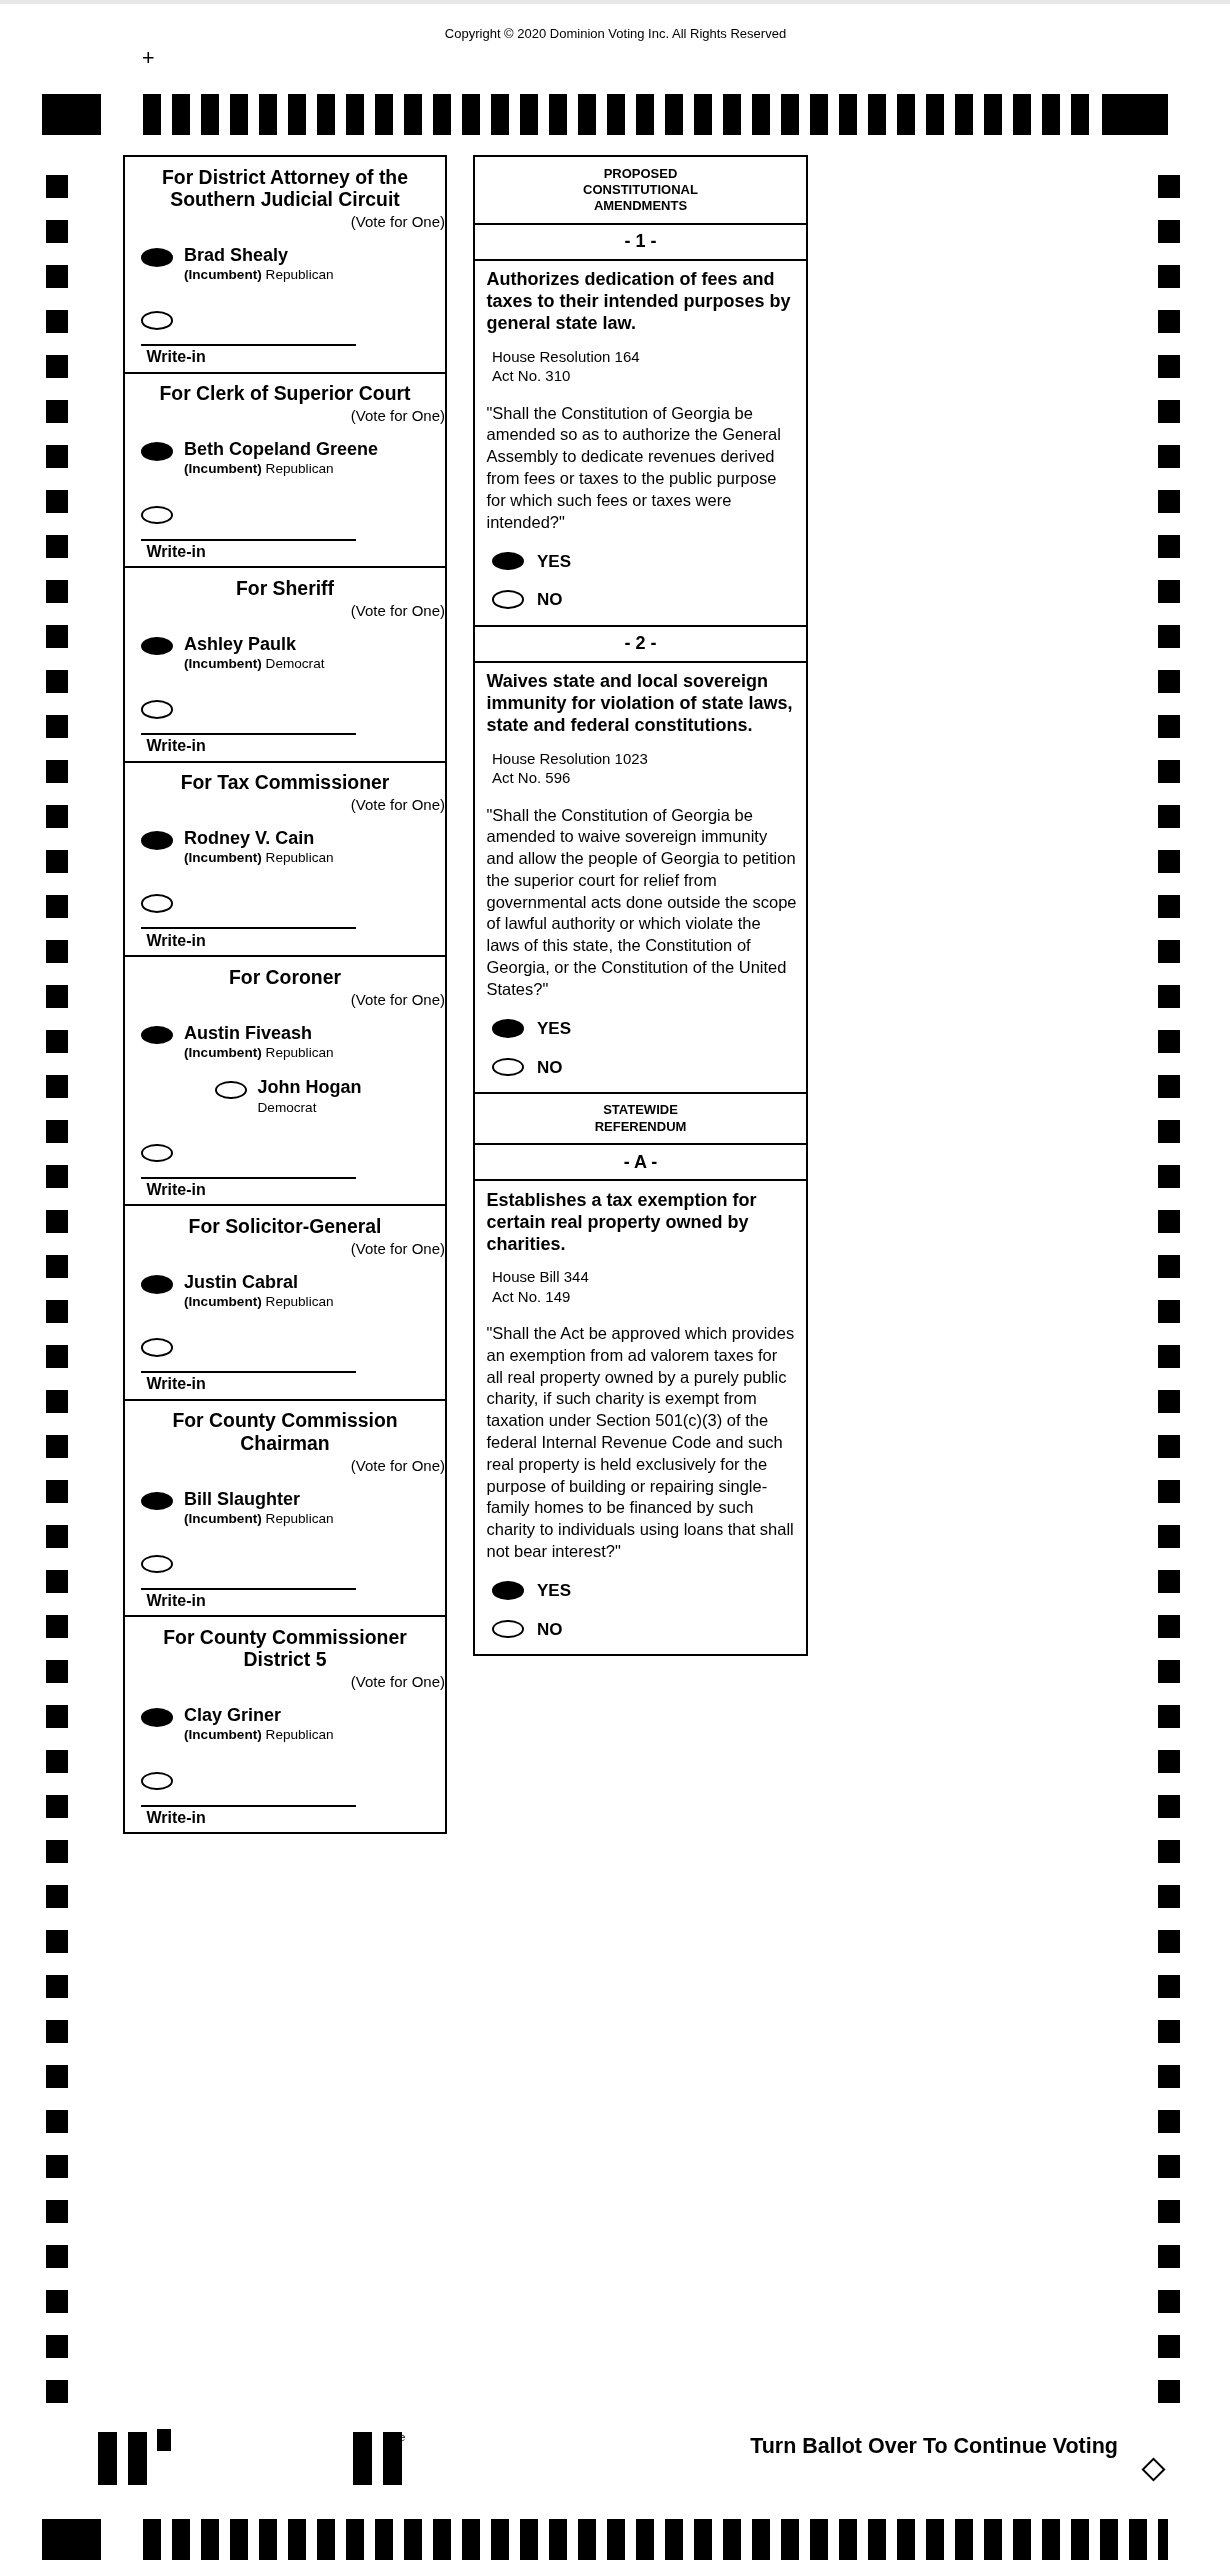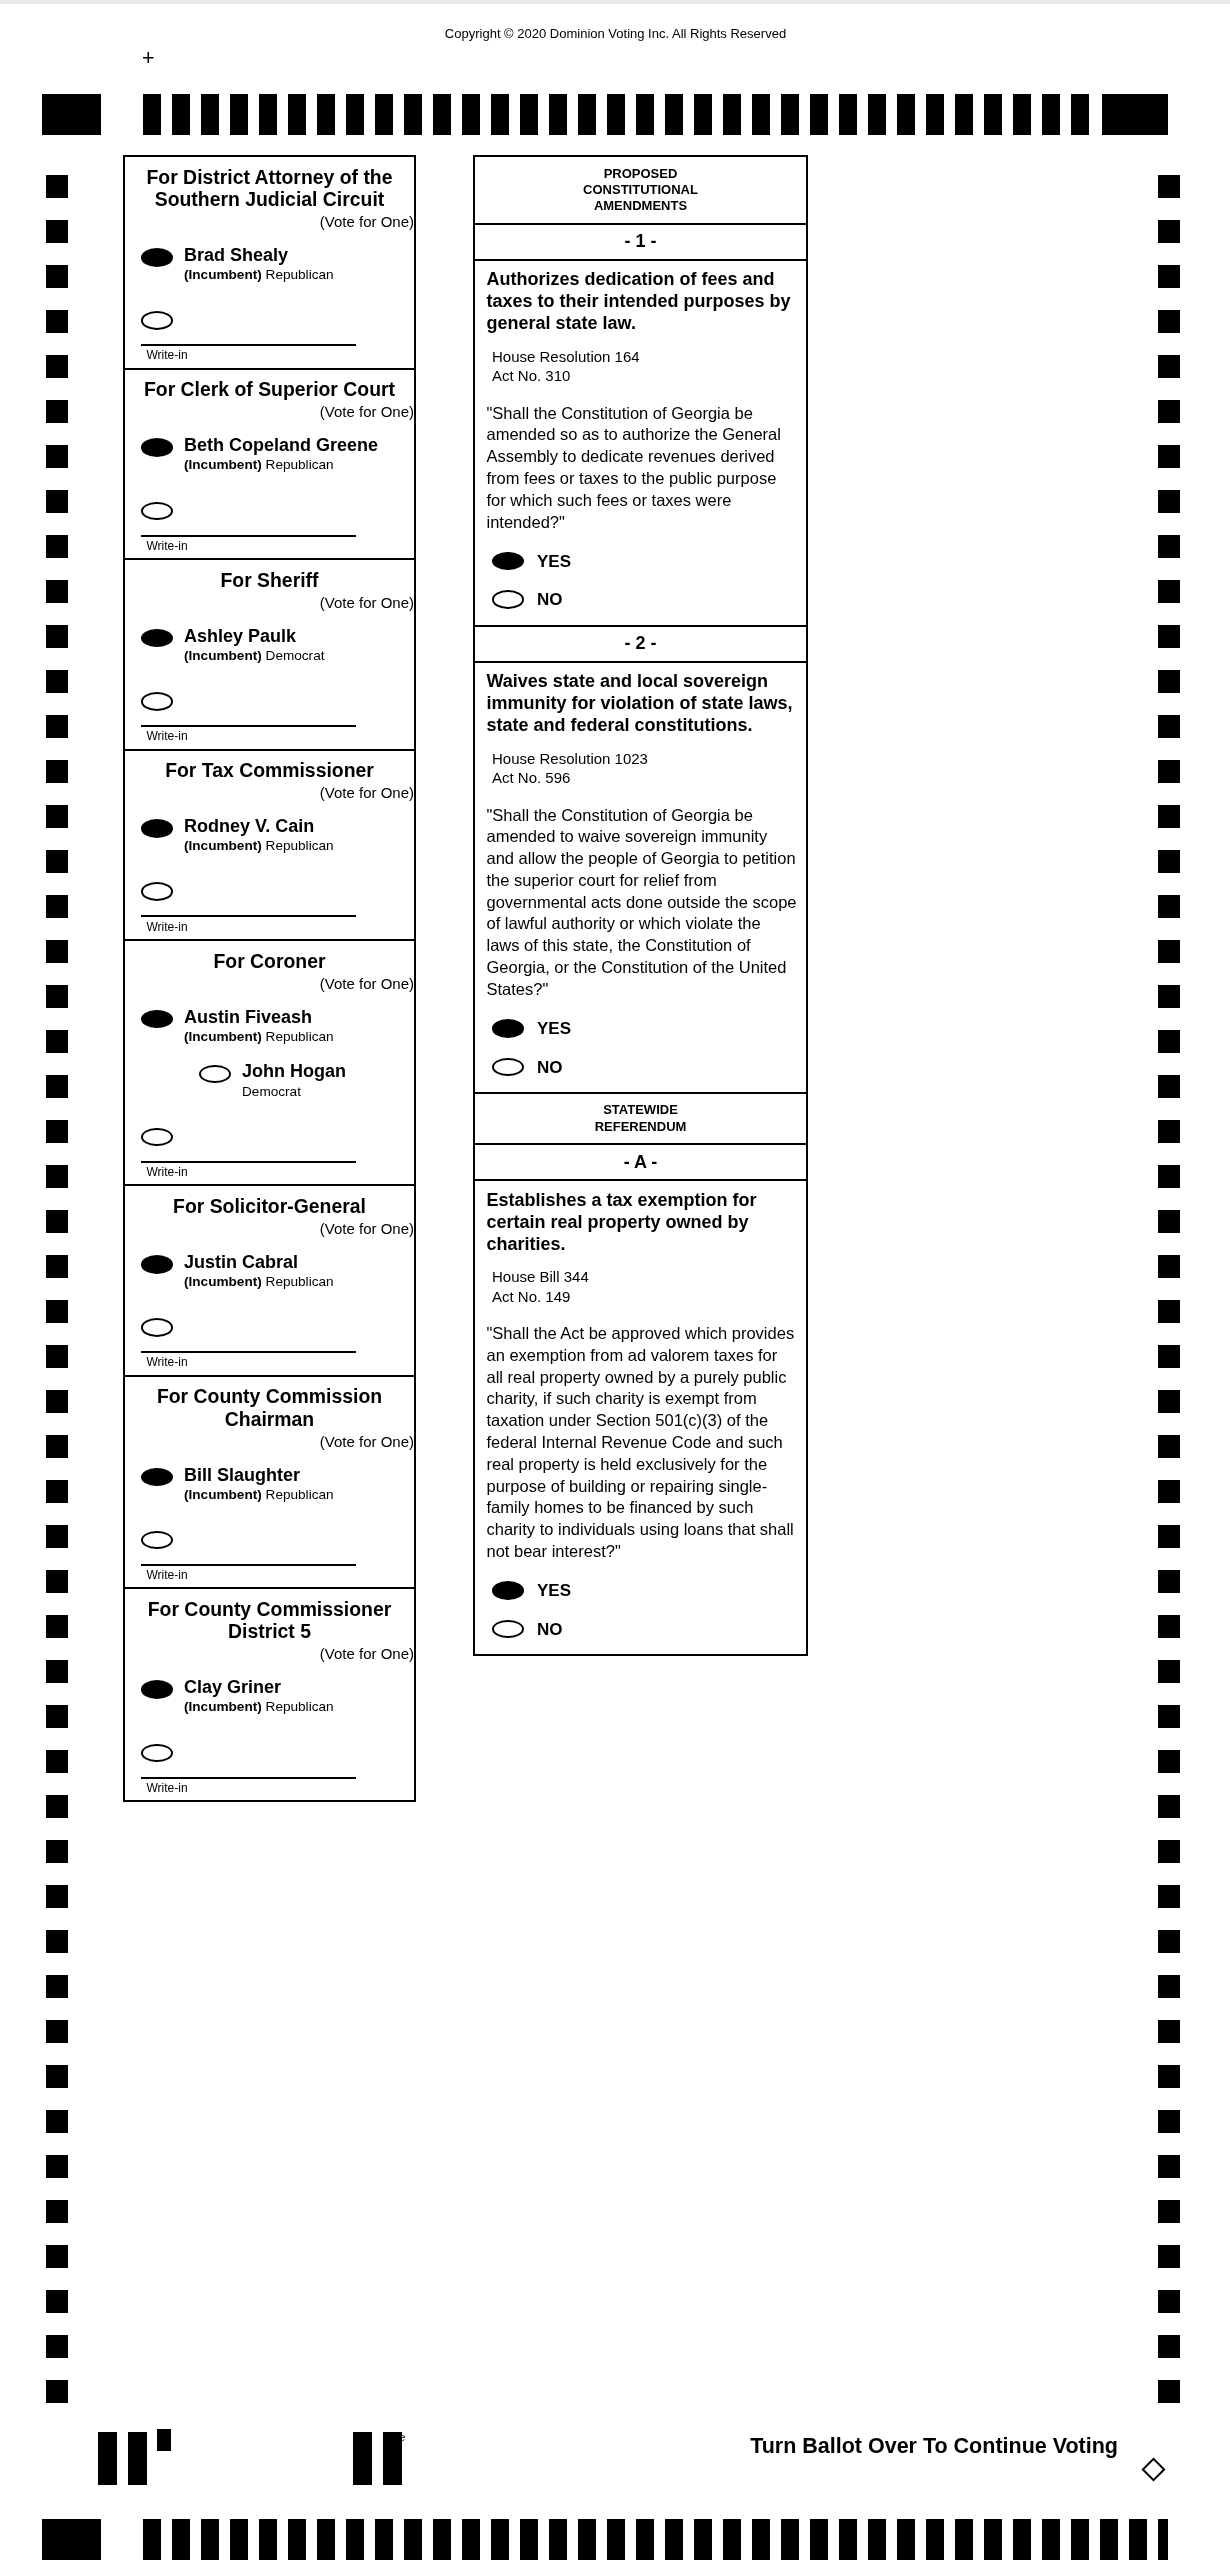--- a/index.html
+++ b/index.html
@@ -20,39 +20,39 @@
     transform:rotate(45deg); background:#fff; }
 
   
   .copyright { position:absolute; top:21.5px; left:0; width:100%; text-align:center;
     font-size:13px; }
   .plus-mark { position:absolute; left:142px; top:42px; font-size:21.5px; }
   .turnover { position:absolute; right:113px; top:2430px; font-size:21.5px; font-weight:700; }
   .stray-e { position:absolute; left:399px; top:2427px; font-size:11.5px; }
 
   
-  .col-left  { position:absolute; left:123px; top:151px; width:293px; }
+  .col-left  { position:absolute; left:123px; top:151px; width:324px; }
   .col-right { position:absolute; left:473px; top:151px; width:335px; }
   .col-left > * + *, .col-right > * + * { margin-top:-2.2px; }
 
   
   .contest { border:2.2px solid #000; background:#fff; }
   .contest-title { font-weight:700; font-size:19.4px; text-align:center;
     padding:8.6px 13px 1.4px; line-height:1.15; white-space:pre-line; }
   .vote-for { font-size:15px; text-align:right; padding:1.4px 0 4.3px; }
   .candidate { display:flex; gap:11px; align-items:flex-start; padding:11.5px 10px 0 16px; }
   .oval { width:32px; height:18.6px; border:2.2px solid #000; border-radius:16px / 9.3px;
     background:#fff; flex:none; margin-top:2.2px; }
   .oval.filled { background:#000; }
   .cand-name { font-size:18px; font-weight:700; line-height:1.1; }
   .cand-detail { font-size:13.6px; margin-top:1.4px; }
   .cand-detail .qual { font-weight:700; }
   .blank-row { padding:27px 0 0 16px; }
   .writein-line { margin:14.3px 0 0 16px; width:215px; border-top:2.2px solid #000; height:0; }
-  .writein-label { font-size:12px; font-weight:400; margin:2.2px 0 5.7px 21.5px; }
+  .writein-label { font-size:16px; font-weight:700; margin:2.2px 0 5.7px 21.5px; }
 
   
   .measure-header { border:2.2px solid #000; background:#fff; text-align:center;
     font-weight:700; font-size:13px; line-height:1.25; padding:8.6px 0 8.6px;
     white-space:pre-line; }
   .measure { border:2.2px solid #000; background:#fff; padding-bottom:14.3px; }
   .measure-number { text-align:center; font-weight:700; font-size:18px;
     padding:6.5px 0; border-bottom:2.2px solid #000; }
   .measure-summary { font-weight:700; font-size:18px; padding:8.6px 11.5px 0; line-height:1.22; }
   .measure-refs { font-size:15px; padding:11.5px 0 0 17px; line-height:1.3; white-space:pre-line; }

